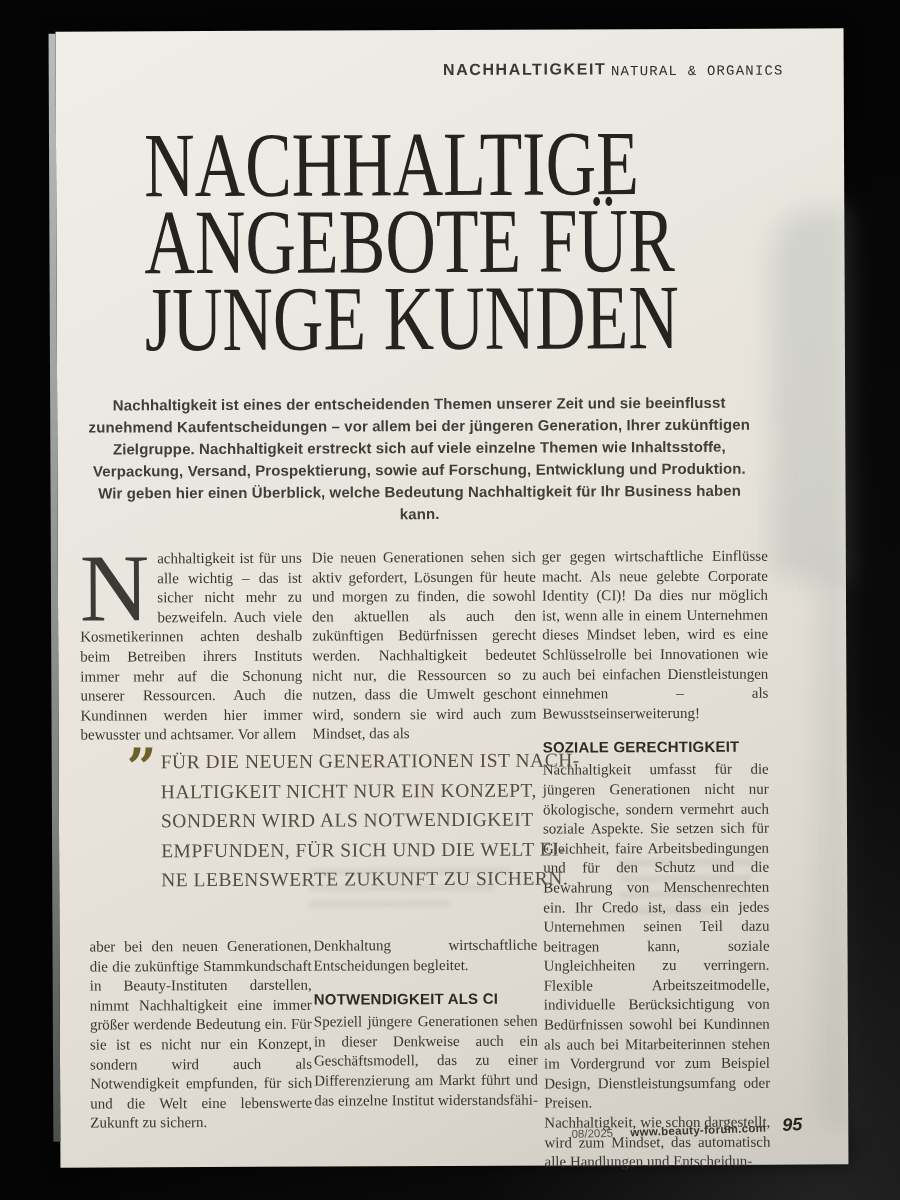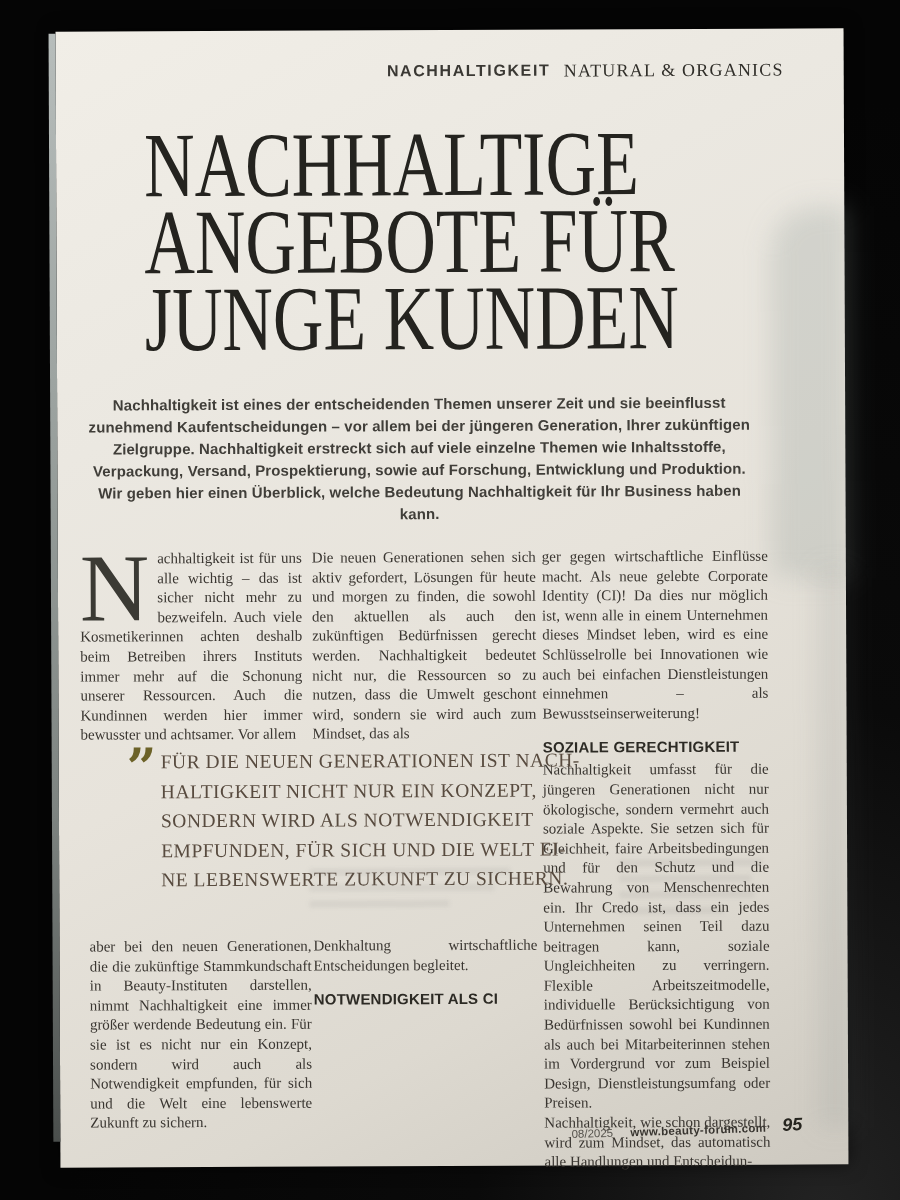--- a/index.html
+++ b/index.html
@@ -35,22 +35,22 @@
   }
   .kicker{
     position:absolute;top:31px;right:60px;white-space:nowrap;
     color:#35332e;
   }
   .kicker-label{
     font-size:16px;letter-spacing:1.6px;font-weight:bold;color:#3a3833;
     vertical-align:1px;
   }
   .kicker-title{
-    font-family:Liberation Serif, serif;
-    font-size:18px;letter-spacing:1.2px;margin-left:9px;color:#302e29;
+    font-family:Liberation Mono, monospace;
+    font-size:14px;letter-spacing:1.2px;color:#302e29;
   }
   .headline{
     position:absolute;left:88px;top:96px;margin:0;font-weight:normal;
     font-family:"Liberation Serif",serif;
     font-size:92px;line-height:77px;color:#24231f;
   }
   .hl-line{display:block;transform:scaleX(0.76);transform-origin:left center;white-space:nowrap;letter-spacing:0;}
   .intro{
     position:absolute;left:26px;top:363px;width:672px;margin:0;
     text-align:center;font-size:15px;line-height:22px;font-weight:bold;
@@ -165,20 +165,21 @@
         <div class="gl" style="width:70%;"></div>
     </div>
 
     <div class="col" id="col1b">
       <p>aber bei den neuen Generationen, die die zukünftige Stammkundschaft in Beauty-Instituten darstellen, nimmt Nachhaltigkeit eine immer größer werdende Bedeutung ein. Für sie ist es nicht nur ein Konzept, sondern wird auch als Notwendigkeit empfunden, für sich und die Welt eine lebenswerte Zukunft zu sichern.</p>
     </div>
 
     <div class="col" id="col2b">
       <p>Denkhaltung wirtschaftliche Entscheidungen begleitet.</p>
       <h3 class="subhead">NOTWENDIGKEIT ALS CI</h3>
+      <p>Speziell jüngere Generationen sehen in dieser Denkweise auch ein Geschäftsmodell, das zu einer Differenzierung am Markt führt und das einzelne Institut widerstandsfähi-</p>
     </div>
 
     <div class="footer-line">
       <span>08/2025</span>
       <span class="footer-website">www.beauty-forum.com</span>
     </div>
     <div class="page-num">95</div>
   </div>
 </div>
 

